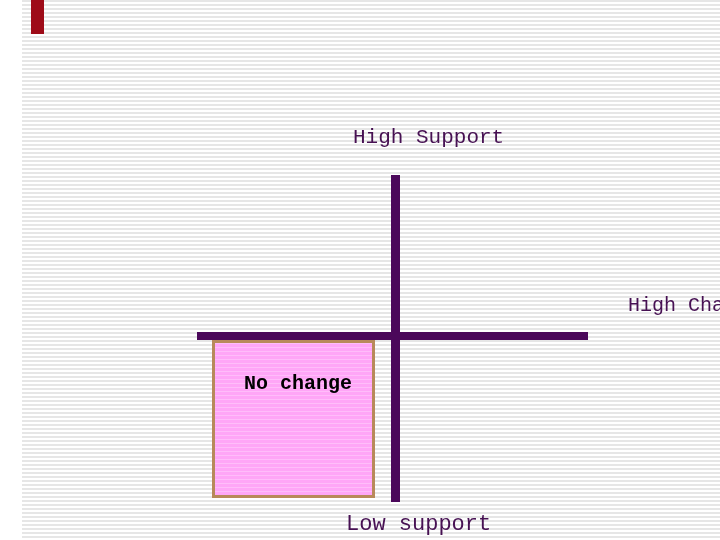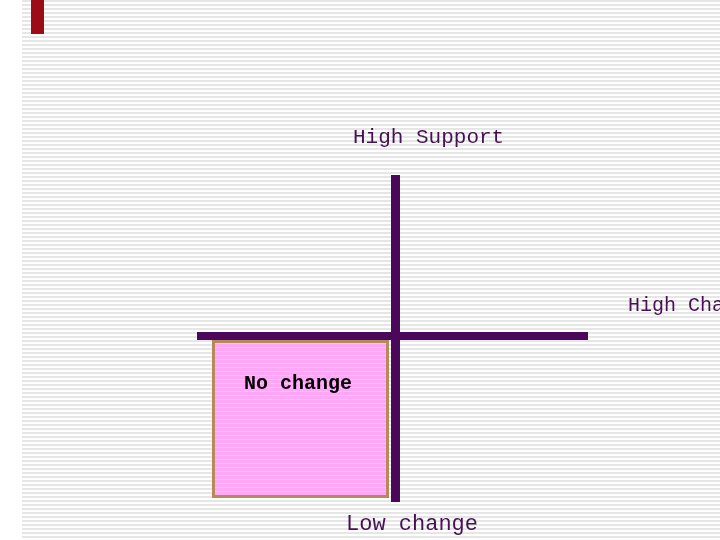--- a/index.html
+++ b/index.html
@@ -53,21 +53,21 @@
   }
   .label-high-support  { left: 331px; top: 126px; }
   .label-low-challenge { left: 96px;  top: 304px; font-size: 20px; }
   .label-high-challenge{ left: 606px; top: 295px; font-size: 20px; }
   .label-low-support   { left: 324px; top: 513px; font-size: 22px; }
 
   .no-change-box {
     position: absolute;
     left: 190px;
     top: 340px;
-    width: 177px;
+    width: 163px;
     height: 158px;
     box-sizing: border-box;
     border: 3px solid #b8895a;
     background: repeating-linear-gradient(
       to bottom,
       #ffbdfa 0px, #ffbdfa 1.5px,
       #ffa6f7 1.5px, #ffa6f7 4px
     );
   }
   .no-change-label {
@@ -89,19 +89,19 @@
 
   <div class="axis axis-vertical"></div>
 
   <div class="axis axis-horizontal"></div>
 
   <div class="axis-label label-high-support">High Support</div>
 
 
   <div class="axis-label label-high-challenge">High Challenge</div>
 
-  <div class="axis-label label-low-support">Low change</div>
+  <div class="axis-label label-low-support">Low support</div>
 
   <div class="no-change-box">
     <div class="no-change-label">No change</div>
   </div>
 
 </div>
 
 </body></html>

